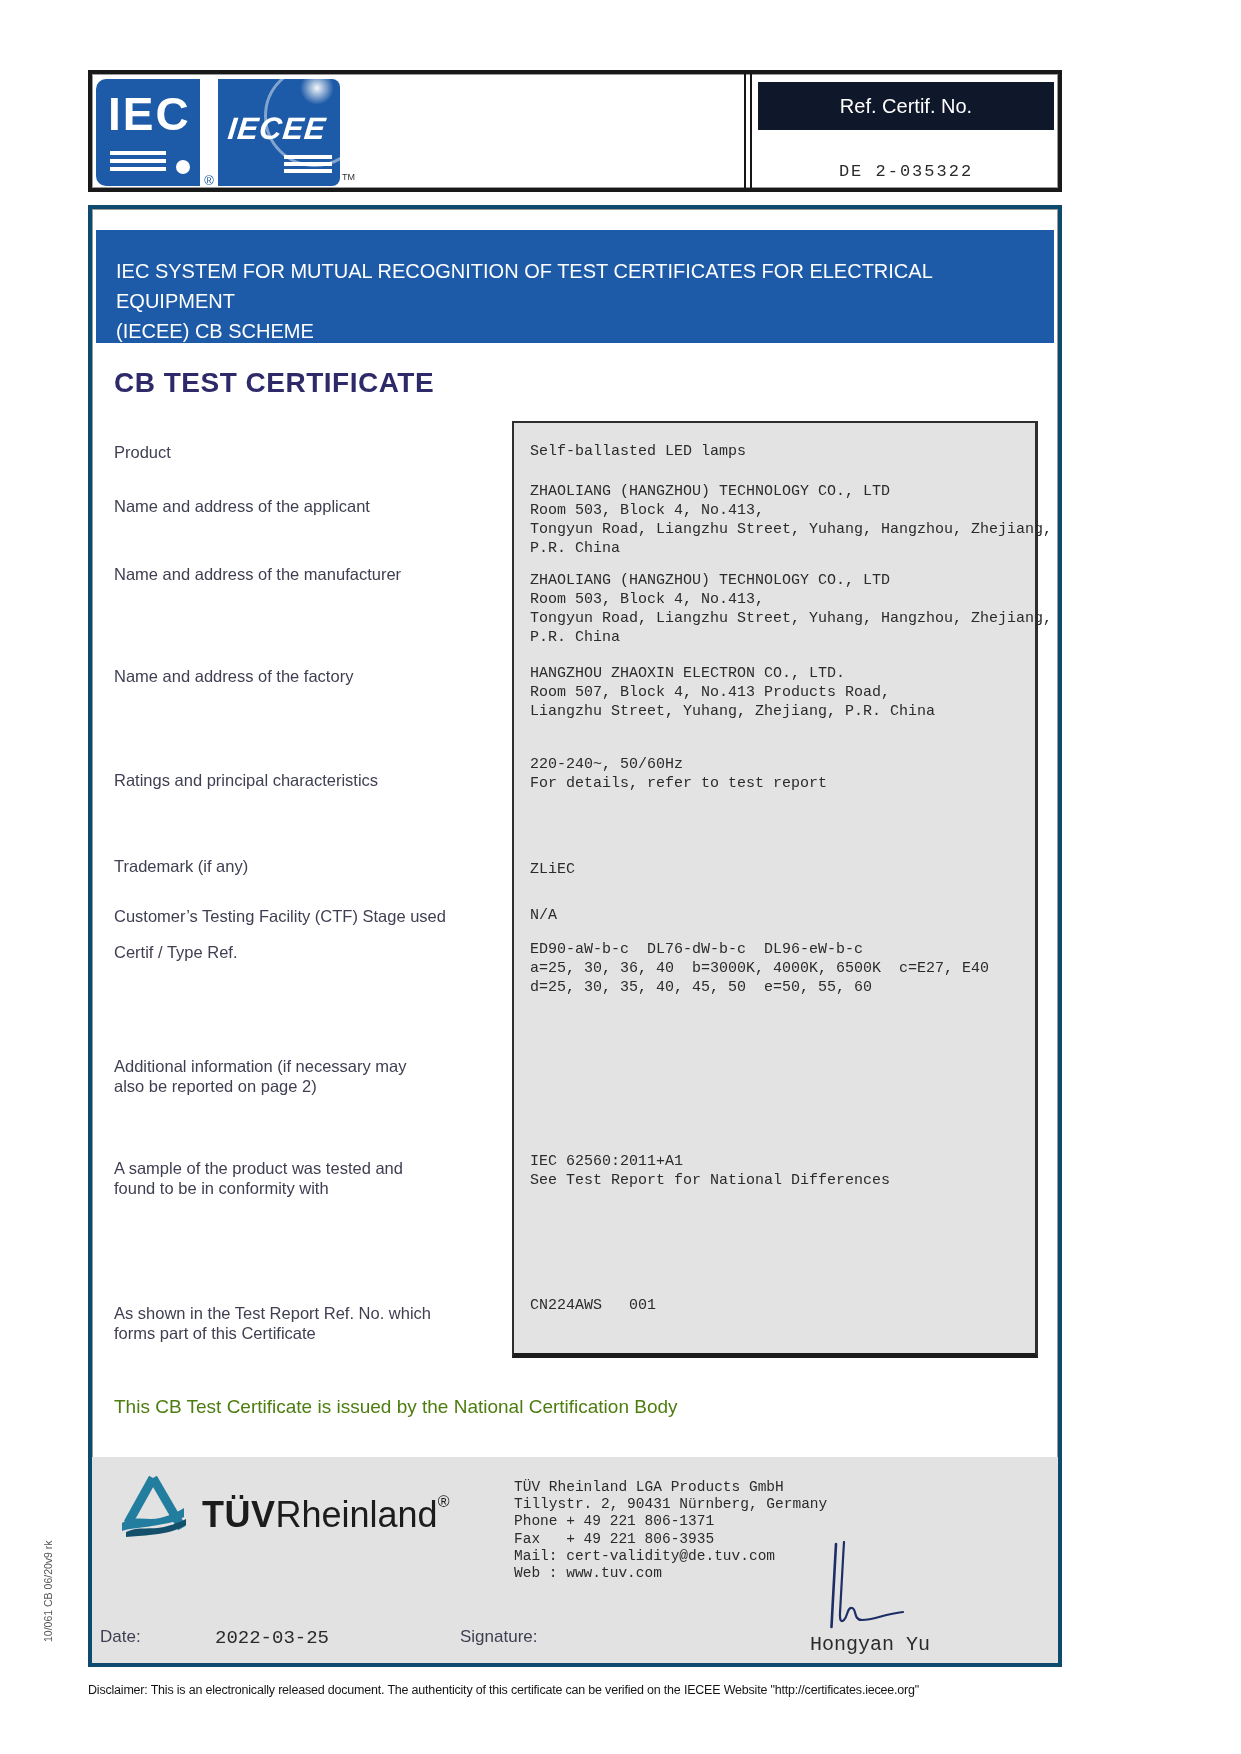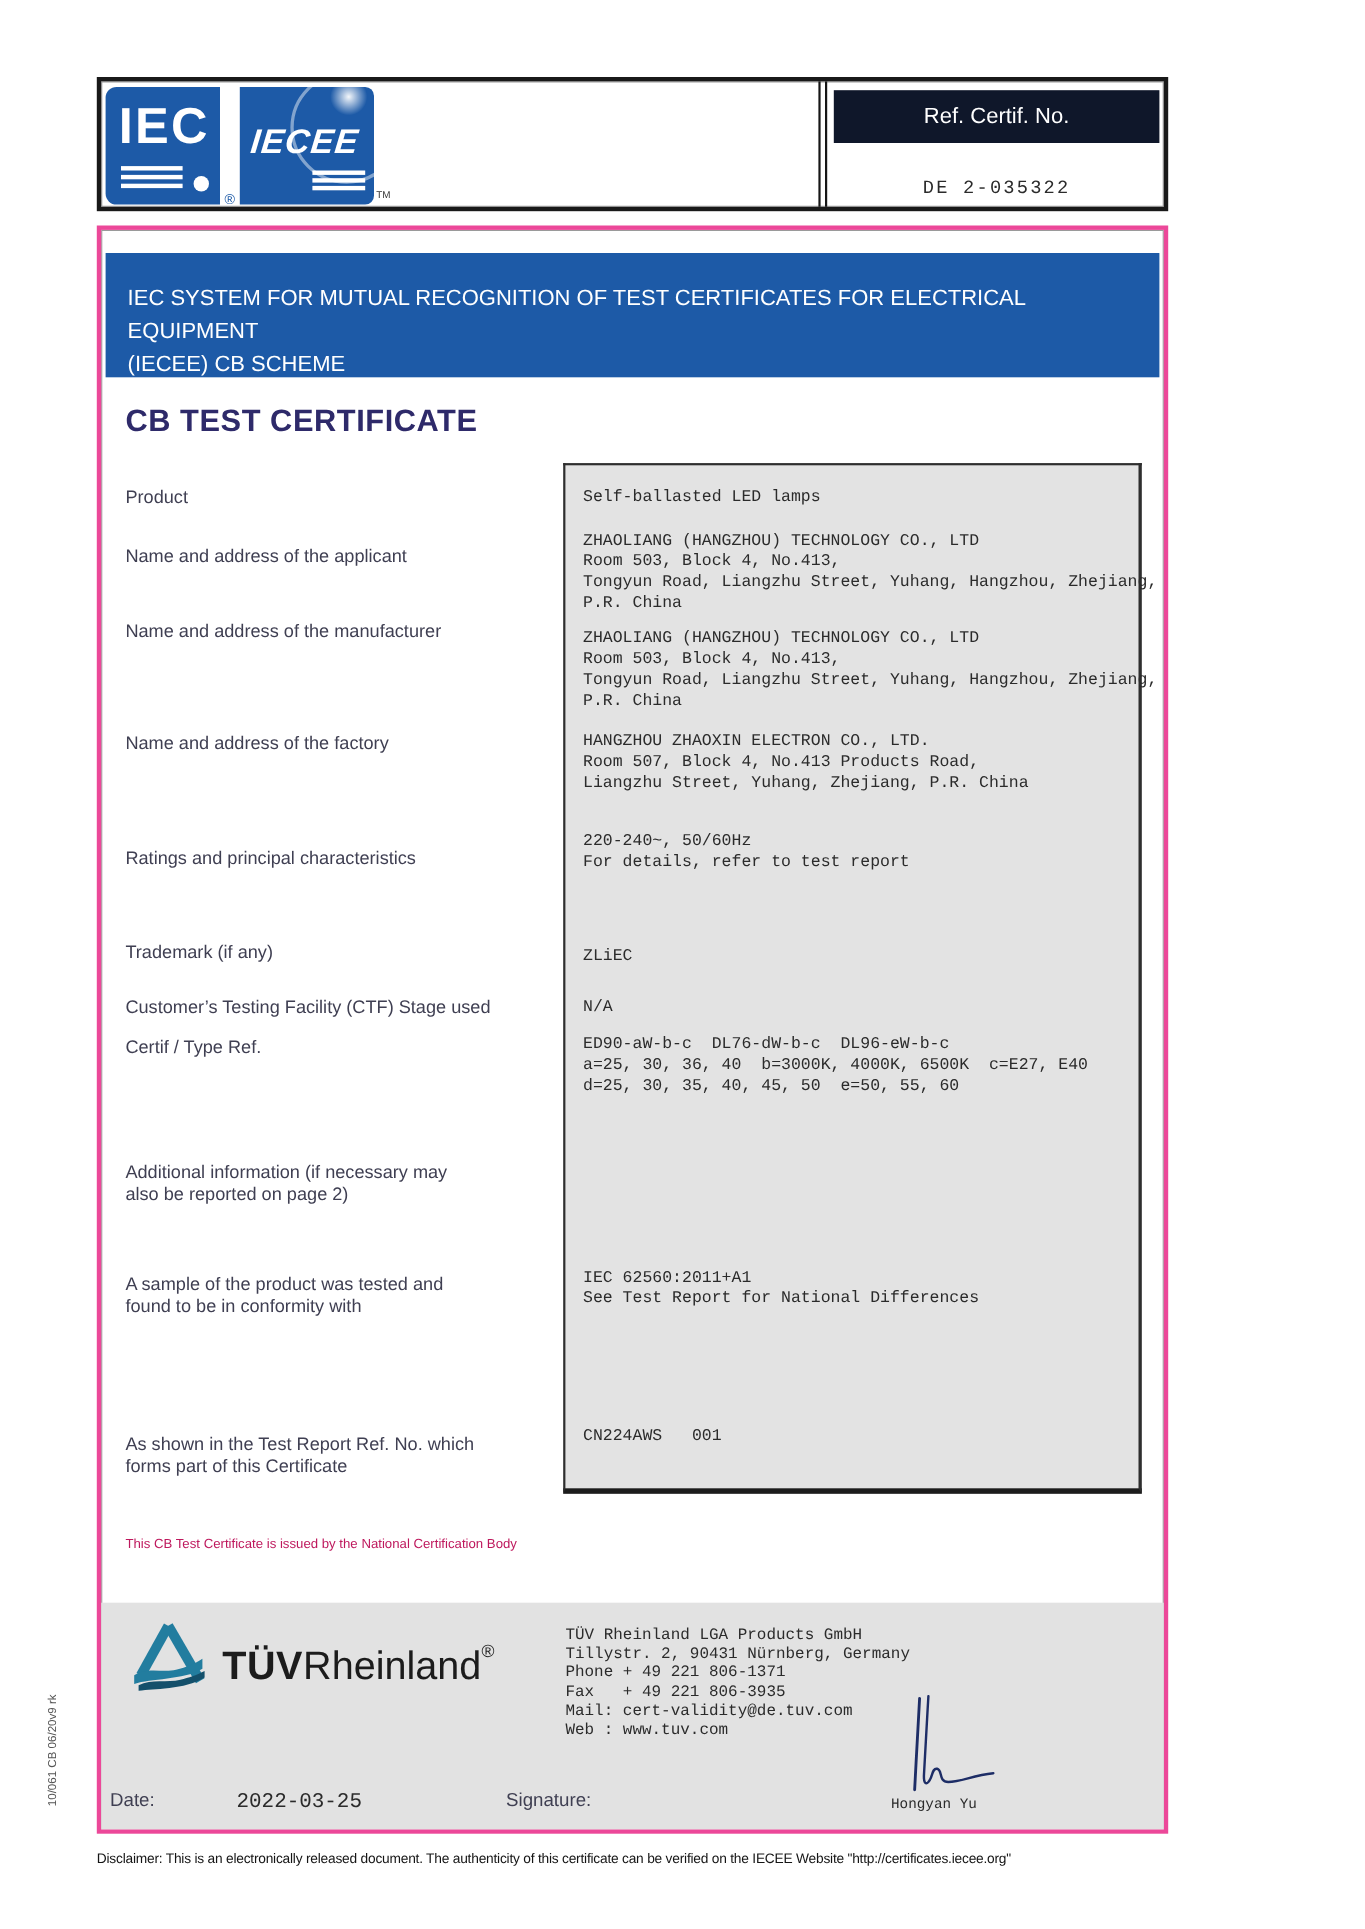--- a/index.html
+++ b/index.html
@@ -28,46 +28,46 @@
   .iecee-bar{width:48px;height:4px;background:#fff;margin-bottom:3px;}
   .tm-mark{position:absolute;left:250px;top:98px;font-size:9px;color:#333;}
   .hdr-sep{position:absolute;left:652px;top:0;width:8px;height:114px;
            border-left:2px solid #161616;border-right:2px solid #161616;box-sizing:border-box;}
   .ref-banner{position:absolute;left:666px;top:8px;width:296px;height:48px;background:#0f172a;
               color:#fff;font-size:20px;text-align:center;line-height:48px;}
   .ref-value{position:absolute;left:666px;top:88px;width:296px;text-align:center;
              font-family:"Liberation Mono",monospace;font-size:17px;letter-spacing:2px;color:#2b2b2b;}
   
   .main-box{position:absolute;left:88px;top:205px;width:974px;height:1462px;
-            border:4px solid #ec4899;box-shadow:inset 0 0 0 1px #9a9a9a;background:#fff;box-sizing:border-box;}
+            border:4px solid #0c4a6e;box-shadow:inset 0 0 0 1px #9a9a9a;background:#fff;box-sizing:border-box;}
   .scheme-banner{position:absolute;left:4px;top:21px;width:958px;height:113px;background:#1d5aa7;
                  color:#fff;font-size:20px;line-height:30px;padding:26px 0 0 20px;box-sizing:border-box;}
   .doc-title{position:absolute;left:22px;top:158px;font-size:28px;font-weight:bold;color:#2e2a6a;letter-spacing:.5px;}
   .value-panel{position:absolute;left:420px;top:212px;width:526px;height:937px;background:#e3e3e3;
                border:2px solid #2e2e2e;border-right-width:3px;border-bottom:5px solid #1c1c1c;box-sizing:border-box;}
   .flabel{position:absolute;left:22px;width:370px;font-size:16.5px;line-height:20px;color:#3f3f52;
           white-space:pre-line;}
   .fval{position:absolute;left:438px;width:500px;font-family:"Liberation Mono",monospace;
         font-size:15px;line-height:19px;color:#2b2b2b;white-space:pre;}
-  .issued-line{position:absolute;left:22px;top:1187px;font-size:12px;color:#be185d;}
+  .issued-line{position:absolute;left:22px;top:1187px;font-size:19px;color:#4d7c0f;}
   
   .foot-band{position:absolute;left:0;top:1248px;width:966px;height:206px;background:#e2e2e2;}
   .tuv-logo-icon{position:absolute;left:26px;top:16px;}
   .tuv-wordmark{position:absolute;left:110px;top:36px;font-size:36px;color:#1c1c1c;white-space:nowrap;}
   .tuv-bold{font-weight:bold;letter-spacing:.5px;}
   .tuv-reg{font-size:16px;vertical-align:20px;}
   .tuv-contact{position:absolute;left:422px;top:22px;font-family:"Liberation Mono",monospace;
                font-size:14.5px;line-height:17.2px;color:#2b2b2b;white-space:pre;}
   .sig-svg{position:absolute;left:718px;top:84px;}
   .date-label{position:absolute;left:8px;top:170px;font-size:17px;color:#3f3f52;}
   .date-value{position:absolute;left:123px;top:170px;font-family:"Liberation Mono",monospace;
               font-size:19px;color:#2b2b2b;}
   .sign-label{position:absolute;left:368px;top:170px;font-size:17px;color:#3f3f52;}
   .sign-name{position:absolute;left:718px;top:176px;font-family:"Liberation Mono",monospace;
-             font-size:13px;color:#2b2b2b;}
+             font-size:20px;color:#2b2b2b;}
   
   .side-code{position:absolute;left:42px;top:1642px;transform:rotate(-90deg);transform-origin:0 0;
              font-size:10.5px;color:#555;white-space:nowrap;}
   .disclaimer{position:absolute;left:88px;top:1683px;width:920px;font-size:12.5px;color:#151515;
               letter-spacing:-0.2px;}
 </style>
 </head>
 <body>
 
 <div class="page">

